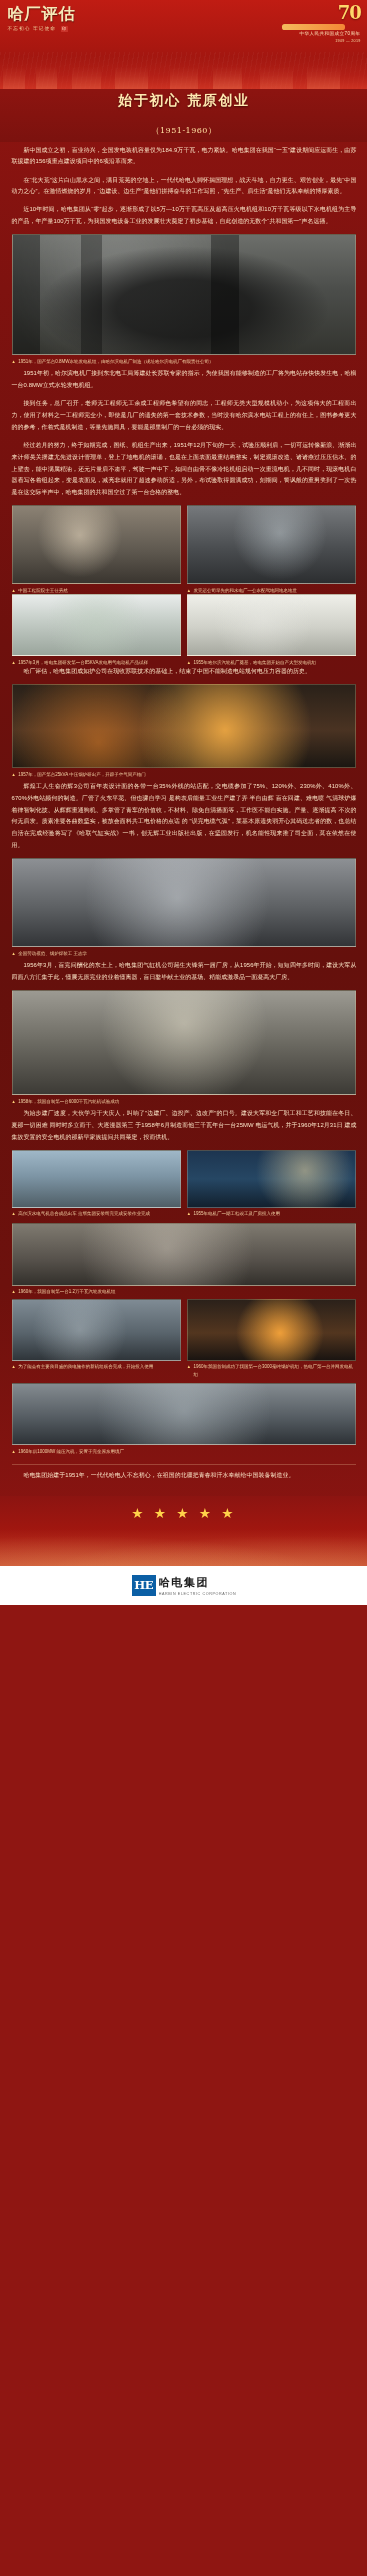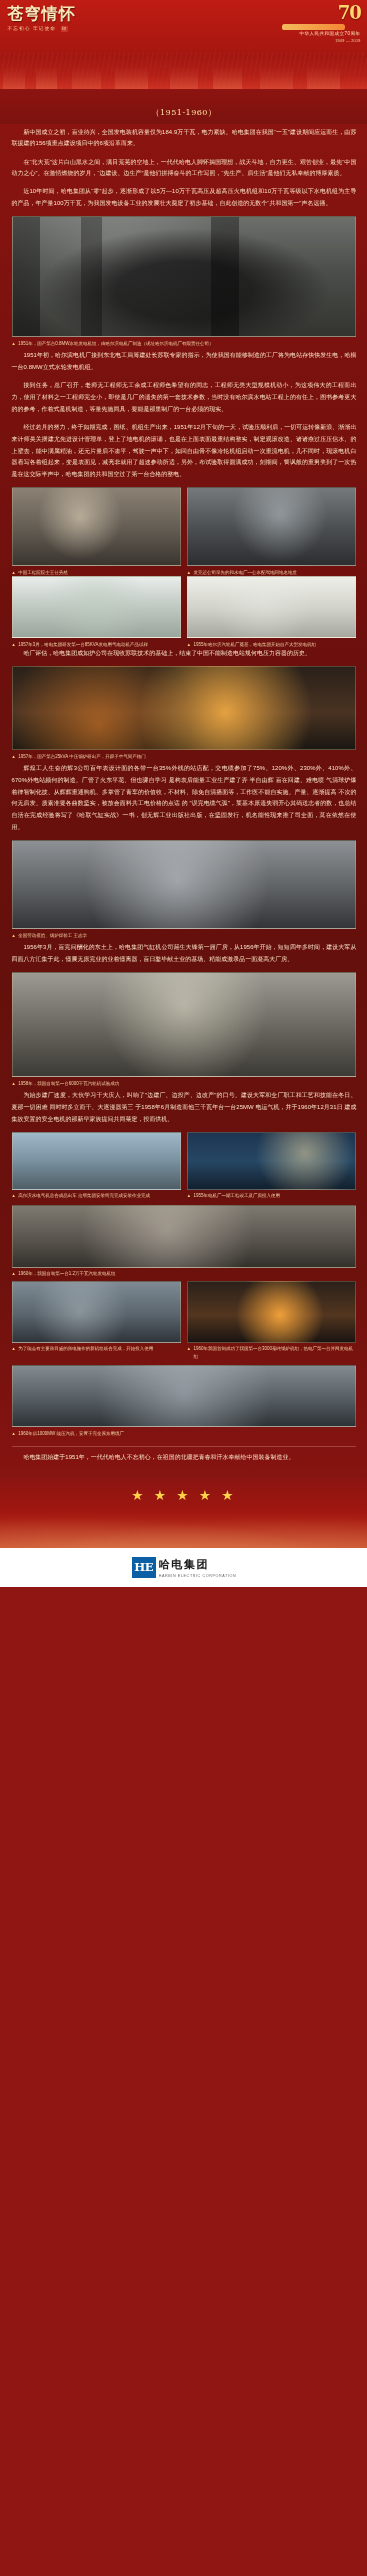--- a/index.html
+++ b/index.html
@@ -311,36 +311,37 @@
     height:0.5px; background:rgba(255,220,170,.25); margin:9.5px 0 5.3px;
   }
 </style>
 </head>
 <body>
 
 <div class="page">
 
   <div class="header">
     <div class="brush-logo">
-      <div class="bl-main">苍穹情怀</div>
+      <div class="bl-main">哈厂评估</div>
       <div class="bl-sub">
         <span>不忘初心 牢记使命</span>
         <span class="bl-seal">印</span>
       </div>
     </div>
     <div class="anniv">
       <div class="num">70</div>
       <div class="ribbon"></div>
       <div class="txt">中华人民共和国成立70周年</div>
       <div class="sep">1949 — 2019</div>
     </div>
     <div class="hdr-city"></div>
   </div>
 
   <div class="title-wrap">
+    <div class="main-title">始于初心 荒原创业</div>
     <div class="sub-title">（1951-1960）</div>
   </div>
 
   <div class="content">
 
     <p class="para">新中国成立之初，百业待兴，全国发电装机容量仅为184.9万千瓦，电力紧缺。哈电集团在我国“一五”建设期间应运而生，由苏联援建的156项重点建设项目中的6项沿革而来。</p>
     <p class="para">在“北大荒”这片白山黑水之间，满目荒芜的空地上，一代代哈电人脚怀揣国理想，战天斗地，自力更生、艰苦创业，最先“中国动力之心”。在激情燃烧的岁月，“边建设、边生产”是他们拼搏奋斗的工作写照，“先生产、后生活”是他们无私奉献的博厚素质。</p>
     <p class="para">近10年时间，哈电集团从“零”起步，逐渐形成了以5万—10万千瓦高压及超高压火电机组和10万千瓦等级以下水电机组为主导的产品，年产量100万千瓦，为我国发电设备工业的发展壮大奠定了初步基础，自此创造的无数个“共和国第一”声名远播。</p>
 
     <div class="figure">

